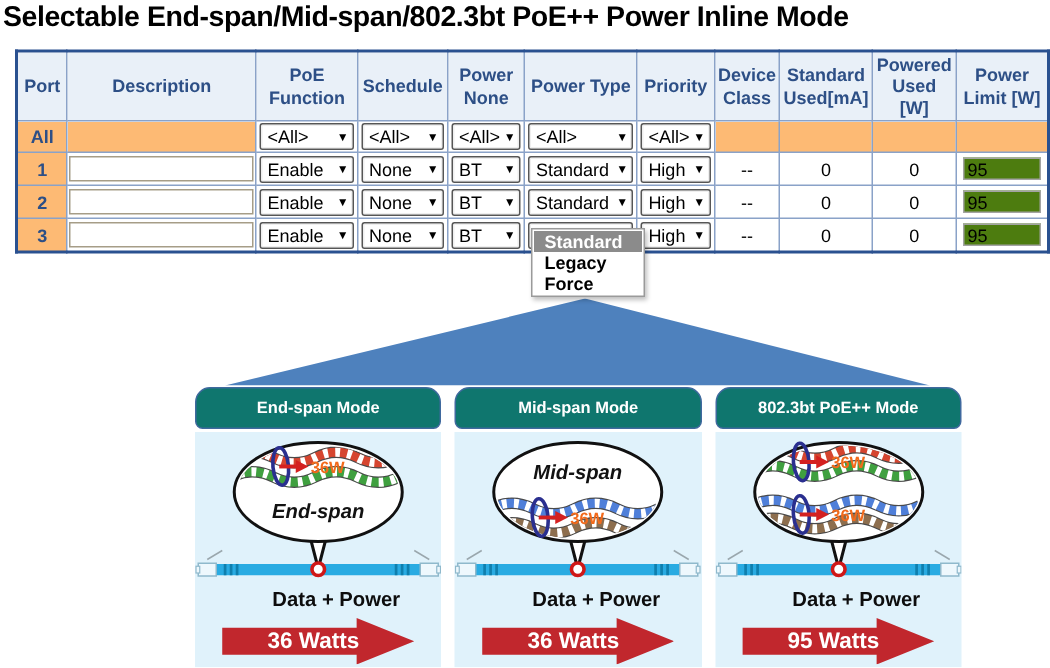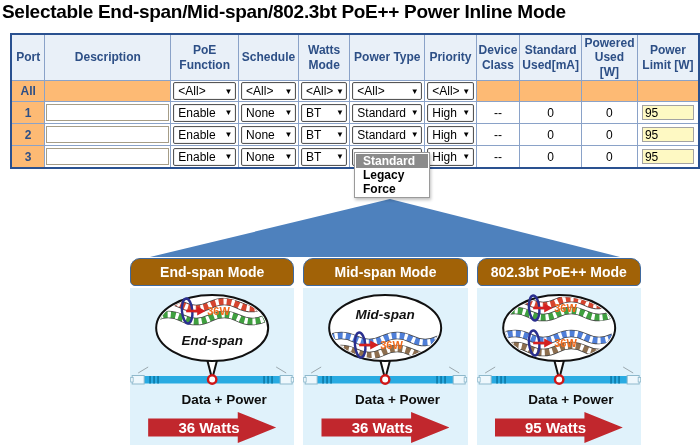--- a/index.html
+++ b/index.html
@@ -10,37 +10,37 @@
   table.poe{position:absolute;left:10px;top:33px;border-collapse:collapse;table-layout:fixed;
             border:2px solid #2a5190;font-size:12px;}
   table.poe th,table.poe td{border:1px solid #8aa2c8;padding:0;overflow:hidden;}
   table.poe th{color:#2d4f86;font-weight:bold;background:#e9f0f8;height:36px;
                font-size:12px;line-height:1.2;padding:1px 2px;}
   table.poe td{height:20px;background:#fff;text-align:center;color:#000;}
   table.poe td.blue{background:#fdba74;color:#2d4f86;font-weight:bold;}
   .desc-input{display:block;width:calc(100% - 8px);height:13px;margin:2px auto;
               border:1px solid #a69d87;background:#fff;font-size:11px;}
   .limit-input{display:block;width:46px;height:13px;margin:2px 4px;border:1px solid #a3a3a3;
-               background:#fef9c3;font-size:12px;padding:0 2px;text-align:left;}
+               background:#4d7c0f;font-size:12px;padding:0 2px;text-align:left;}
   .sel{display:flex;align-items:center;height:16px;margin:1px 2px;border:1px solid #565656;
        border-radius:2px;background:#fff;box-shadow:inset 0 0 0 1px #efefef;}
   .sel-label{flex:1;text-align:left;padding-left:4px;font-size:12px;white-space:nowrap;color:#000;}
   .sel-arrow{width:13px;font-size:8px;color:#000;text-align:center;}
   
   .dd-list{position:absolute;left:354px;top:152px;width:72px;background:#fff;
            border:1px solid #9a9a9a;box-shadow:1px 2px 3px rgba(0,0,0,.25);padding:1px;z-index:5;}
   .dd-item{height:14px;line-height:14px;padding-left:7px;font-size:12px;font-weight:bold;color:#000;}
   .dd-item.selected{background:#8b8b8b;color:#fff;}
   
   .tri{position:absolute;left:150px;top:199px;}
   
   .panels{position:absolute;left:130px;top:258px;width:511px;display:flex;gap:9px;}
   .panel{flex:1;min-width:0;}
   .p-head{height:26px;line-height:26px;text-align:center;color:#fff;font-weight:bold;
-          font-size:14px;background:#a16207;border:1px solid #3f699e;
+          font-size:11px;background:#0f766e;border:1px solid #3f699e;
           border-radius:10px 10px 5px 5px;margin-bottom:2px;white-space:nowrap;}
   .p-body{background:#e0f2fb;height:153px;position:relative;padding-top:4px;}
   .p-svg{display:block;}
   .p-label{font-size:13.5px;font-weight:bold;color:#0d0d0d;text-align:center;margin-top:0;padding-left:24px;}
   .watt{position:relative;width:128px;height:31px;margin:5px auto 0;}
   .watt-shape{position:absolute;left:0;top:0;width:100%;height:100%;background:#c1272d;
               clip-path:polygon(0 21%,70% 21%,70% 0,100% 50%,70% 100%,70% 79%,0 79%);}
   .watt-text{position:absolute;left:16px;top:0;width:70%;height:100%;display:flex;
              align-items:center;justify-content:center;color:#fff;font-weight:bold;font-size:15px;}
 </style>
@@ -63,21 +63,21 @@
         <col style="width:59px">
         <col style="width:56px">
         <col style="width:59px">
       </colgroup>
     <thead>
         <tr>
           <th>Port</th>
           <th>Description</th>
           <th>PoE Function</th>
           <th>Schedule</th>
-          <th>Watts Mode</th>
+          <th>Power None</th>
           <th>Power Type</th>
           <th>Priority</th>
           <th>Device Class</th>
           <th>Standard Used[mA]</th>
           <th>Powered Used [W]</th>
           <th>Power Limit [W]</th>
         </tr>
       </thead>
     <tbody>
         <tr>

